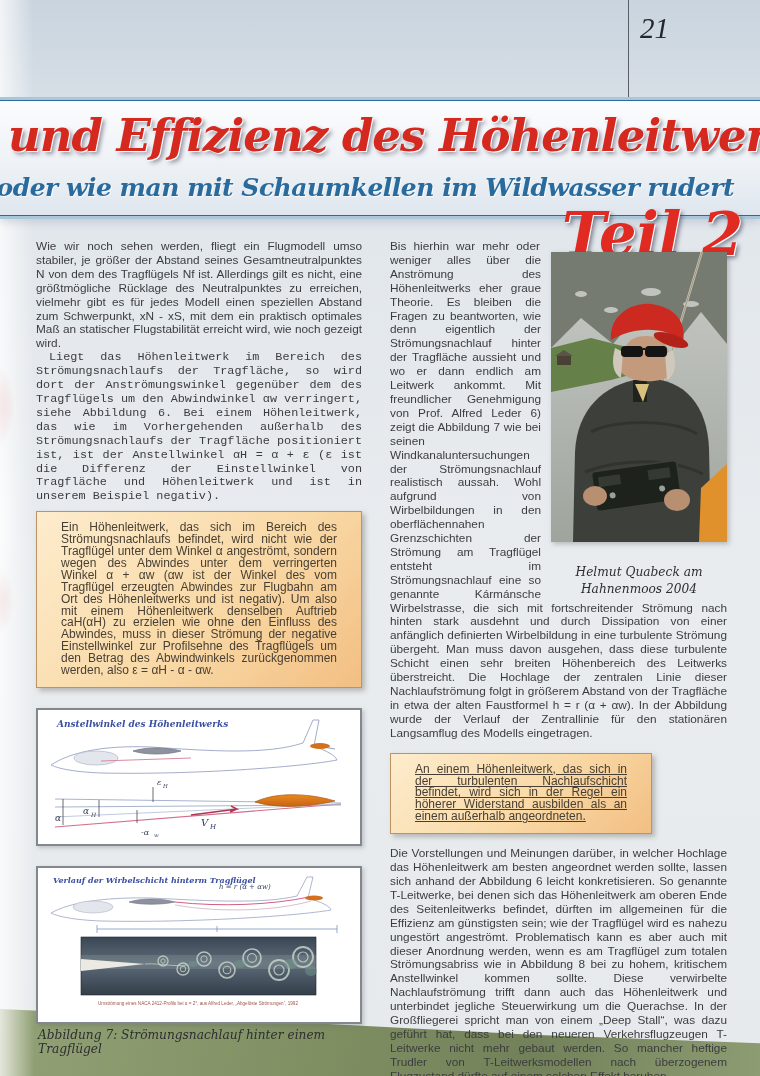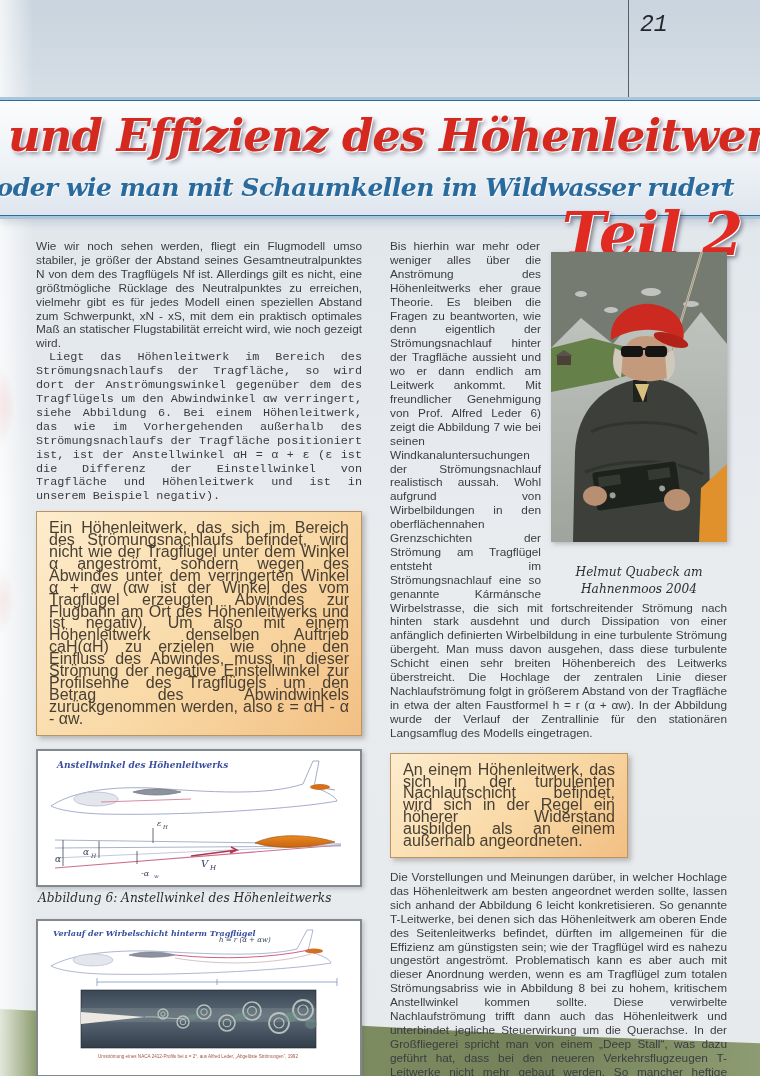--- a/index.html
+++ b/index.html
@@ -12,60 +12,60 @@
   .grass{position:absolute;left:0;right:0;bottom:0;height:86px;z-index:0;
        background:linear-gradient(100deg,#93a276 0%,#7e8e61 45%,#73815a 70%,#8d9c72 100%);
        clip-path:polygon(0 22%,40% 38%,70% 52%,100% 62%,100% 100%,0 100%);}
   .glider-ghost{position:absolute;left:0;top:336px;width:36px;height:310px;z-index:1;opacity:.85;
        background:
          radial-gradient(26px 60px at -4px 70px,rgba(214,60,50,.55),rgba(214,60,50,0) 70%),
          radial-gradient(30px 120px at -6px 180px,rgba(250,250,252,.9),rgba(250,250,252,0) 75%),
          radial-gradient(22px 50px at -2px 265px,rgba(200,70,60,.45),rgba(200,70,60,0) 70%);}
   
   .pagenum-rule{position:absolute;left:628px;top:0;width:1px;height:118px;background:#5a5f66;z-index:3;}
-  .pagenum{position:absolute;left:640px;top:12px;font-family:Liberation Mono, monospace;font-style:italic;
-       font-size:23px;color:#24262b;z-index:3;}
+  .pagenum{position:absolute;left:640px;top:12px;font-family:Liberation Serif, serif;font-style:italic;
+       font-size:29px;color:#24262b;z-index:3;}
   .band{position:absolute;left:0;right:0;top:100px;height:114px;z-index:3;
        background:linear-gradient(180deg,#fbfcfd 0%,#eef2f6 55%,#dfe6ee 100%);
        border-top:1px solid #2f6b9a;border-bottom:1px solid #2f6b9a;
        box-shadow:0 -3px 0 #a9c6da, 0 3px 0 #a9c6da, 0 6px 8px rgba(110,125,145,.25);}
   .band .title{position:absolute;left:8px;top:8px;width:744px;
        font-family:"DejaVu Serif",serif;font-style:italic;font-weight:bold;font-size:45px;
        color:#d5281f;letter-spacing:-1px;white-space:nowrap;
        text-shadow:1px 1px 0 #ffffff,3px 3px 4px rgba(70,70,95,.55);}
   .band .subtitle{position:absolute;right:26px;top:72px;
        font-family:"DejaVu Serif",serif;font-style:italic;font-weight:bold;font-size:25px;
        color:#2a6b9e;letter-spacing:-0.5px;white-space:nowrap;text-shadow:1px 1px 1px rgba(255,255,255,.8);}
   
   .col{position:absolute;top:240px;z-index:4;font-size:11.8px;line-height:13.9px;color:#3c3c3e;
        text-align:justify;}
   .col p{margin:0;hyphens:auto;}
   .col-left{left:36px;width:326px;}
   .col-right{left:390px;width:337px;}
   .indent{text-indent:13px;font-family:Liberation Mono, monospace;}
   .info-box{background:linear-gradient(135deg,#fdeccd 0%,#f9d9a6 55%,#f2bf83 100%);
        border:1px solid #bb9464;box-shadow:3px 3px 5px rgba(90,80,70,.35);
-       padding:10px 12px;font-size:16px;line-height:11.9px;color:#473f33;text-align:justify;}
+       padding:10px 24px;font-size:12px;line-height:11.9px;color:#473f33;text-align:justify;}
   .box1{margin-top:7px;}
   .figure-box{background:#ffffff;border:2px solid #83888f;box-shadow:2px 2px 4px rgba(90,95,105,.3);
-       padding:3px;margin-top:13px;}
+       padding:3px;margin-top:20px;}
   .figure-box svg{display:block;}
   .fig-caption{font-family:"DejaVu Serif",serif;font-style:italic;font-size:12.2px;color:#2e2e30;
        margin:5px 0 0 2px;text-align:left;text-indent:0;}
   .fb7{}
   
   .teil2{float:right;margin:-12px -16px 4px 22px;
        font-family:"DejaVu Serif",serif;font-style:italic;font-weight:bold;font-size:59px;
        color:#e02a22;letter-spacing:0px;
        text-shadow:1px 1px 0 #ffffff,3px 3px 4px rgba(60,60,80,.6);}
   .photo-fig{float:right;clear:right;width:176px;margin:6px 0 6px 10px;text-align:center;}
   .photo-fig svg{display:block;box-shadow:2px 2px 5px rgba(80,85,95,.35);}
   .photo-caption{font-family:"DejaVu Serif",serif;font-style:italic;font-size:12.2px;color:#2e2e30;
        margin-top:22px;line-height:17px;text-align:center;}
-  .box2{margin-top:12px;width:212px;}
+  .box2{margin-top:12px;width:212px;text-decoration:underline;}
   .para-final{margin-top:13px !important;}
   .small-blue{fill:#3a4fa0;font-family:"DejaVu Serif",serif;font-style:italic;font-weight:bold;}
   .diag-label{font-family:"DejaVu Serif",serif;font-style:italic;fill:#38405a;}
 </style>
 </head>
 <body>
 
 <div class="page">
   <div class="grass"></div>
   <div class="glider-ghost"></div>
@@ -124,21 +124,20 @@
           <text x="50" y="104" font-size="6">H</text>
           <text x="116" y="72" font-size="8">ε</text>
           <text x="122" y="75" font-size="5.5">H</text>
           <text x="160" y="113" font-size="10" fill="#2c3a66">V</text>
           <text x="169" y="116" font-size="7" fill="#2c3a66">H</text>
           <text x="100" y="122" font-size="8">-α</text>
           <text x="113" y="124" font-size="5.5">w</text>
         </g>
       </svg>
     </div>
-    <div class="fig-caption">Abbildung 6:  Anstellwinkel des Höhenleitwerks</div>
 
     <div class="figure-box fb7">
       <svg width="312" height="148" viewBox="0 0 312 148">
         <defs>
           <linearGradient id="vortexbg" x1="0" y1="0" x2="0" y2="1">
             <stop offset="0" stop-color="#3a4654"></stop>
               <stop offset="0.45" stop-color="#5d6b78"></stop>
             <stop offset="0.7" stop-color="#4a5664"></stop>
               <stop offset="1" stop-color="#333e4a"></stop>
           </linearGradient>

